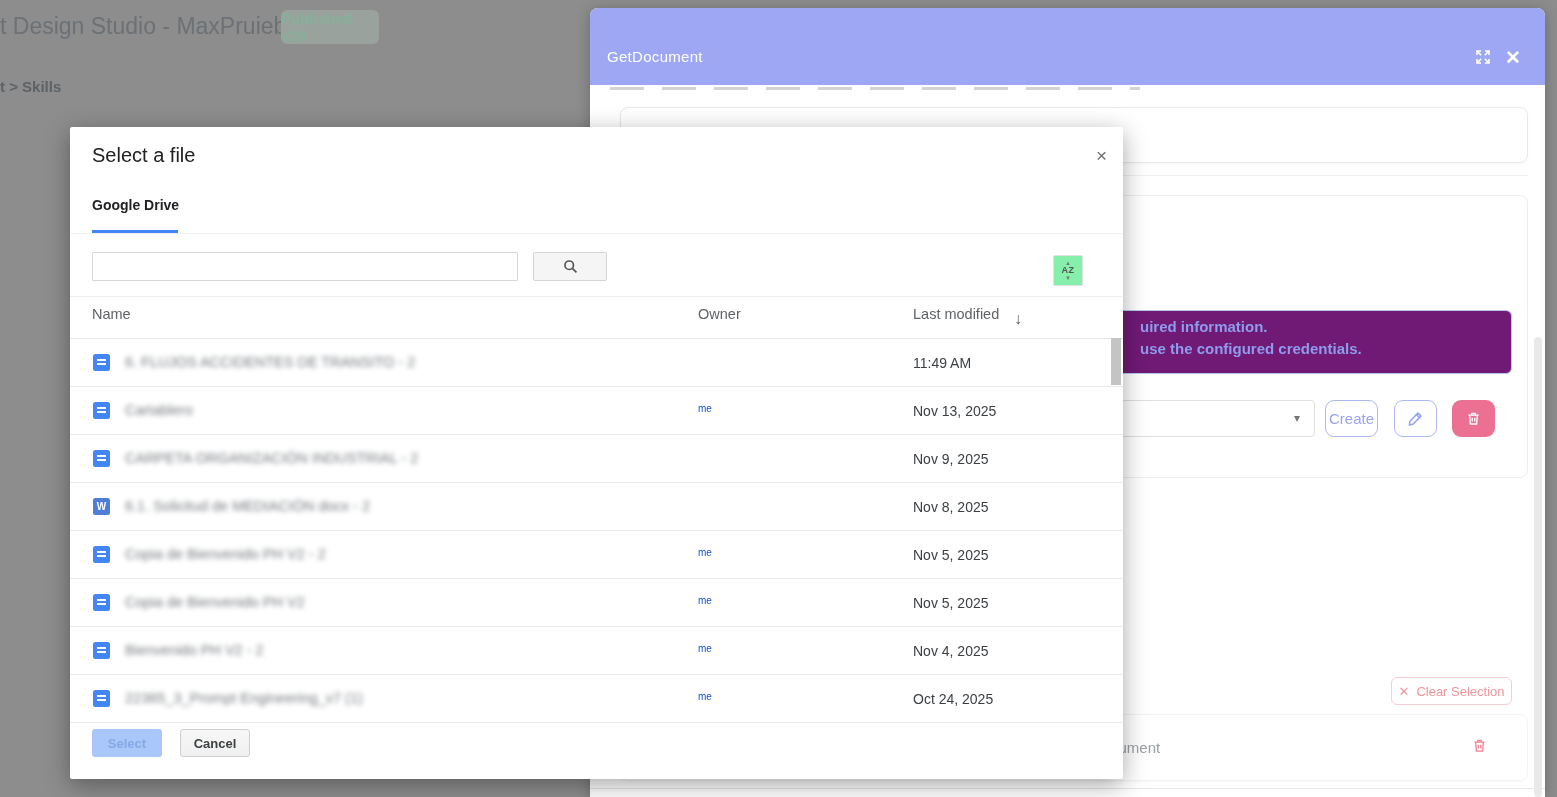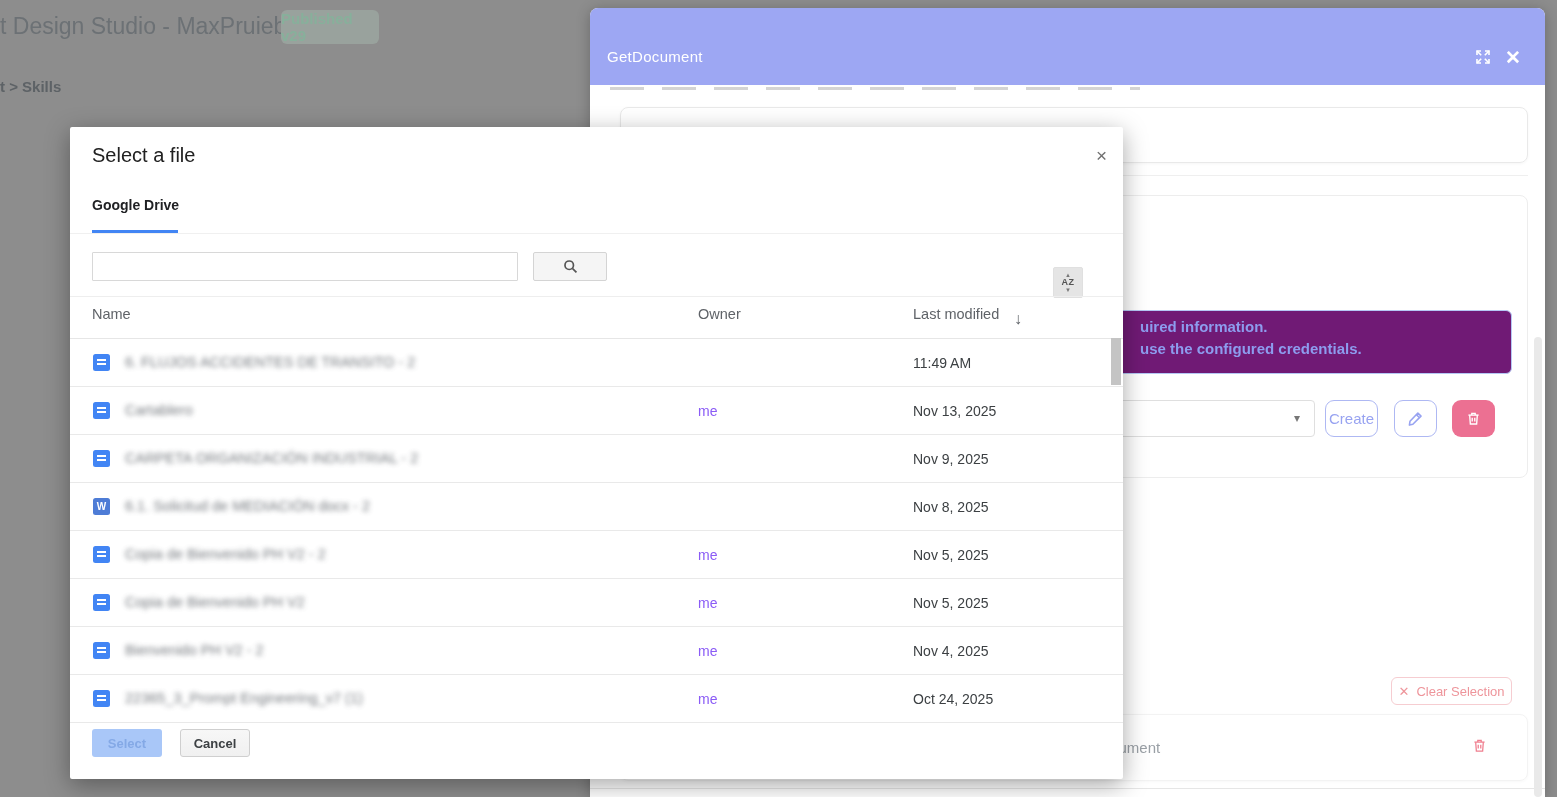--- a/index.html
+++ b/index.html
@@ -52,40 +52,40 @@
           box-shadow:0 6px 24px rgba(0,0,0,.35);}
   .p-title{position:absolute;left:22px;top:17px;font-size:20px;color:#212121;}
   .p-close{position:absolute;right:16px;top:18px;font-size:19px;color:#707070;cursor:pointer;}
   .p-tab{position:absolute;left:22px;top:70px;font-size:14px;font-weight:700;color:#202124;cursor:pointer;text-align:right;}
   .p-underline{position:absolute;left:22px;top:103px;width:86px;height:3px;background:#4285f4;}
   .p-tabline{position:absolute;left:0;right:0;top:106px;height:1px;background:#f0f0f0;}
   .p-search{position:absolute;left:22px;top:125px;width:426px;height:29px;border:1px solid #d8d8d8;border-radius:1px;
             padding:0 8px;font-size:14px;outline:none;}
   .p-searchbtn{position:absolute;left:463px;top:125px;width:74px;height:29px;background:#f5f5f5;border:1px solid #d4d4d4;
                border-radius:2px;display:flex;align-items:center;justify-content:center;cursor:pointer;}
-  .p-sort{position:absolute;left:983px;top:140px;width:30px;height:31px;background:#e5e5e5;border:1px solid #e0e0e0;
+  .p-sort{position:absolute;left:983px;top:128px;width:30px;height:31px;background:#86efac;border:1px solid #e0e0e0;
           border-radius:2px;display:flex;flex-direction:column;align-items:center;justify-content:center;cursor:pointer;padding:0;}
   .p-sort .arr{font-size:6px;line-height:6px;color:#777;}
   .p-sort .az{font-size:9px;line-height:9px;font-weight:700;color:#555;letter-spacing:.5px;}
   .p-headline{position:absolute;left:0;right:0;top:169px;height:1px;background:#eeeeee;}
   .p-colhead{position:absolute;top:179px;font-size:14.5px;color:#5f6368;}
   .ch-name{left:22px;text-align:center;} .ch-owner{left:628px;} .ch-mod{left:843px;}
   .ch-arrow{position:absolute;left:944px;top:183px;font-size:16px;color:#5f6368;cursor:pointer;}
   .p-headline2{position:absolute;left:0;right:0;top:211px;height:1px;background:#e6e6e6;}
   .rows{position:absolute;left:0;right:0;top:212px;}
   .row{position:relative;height:48px;border-bottom:1px solid #e9e9e9;cursor:pointer;}
   .ficon{position:absolute;left:23px;top:15px;width:17px;height:17px;border-radius:2.5px;background:#4285f4;
          display:flex;align-items:center;justify-content:center;}
   .ficon.word{background:#4e7cd6;}
   .ficon.gdoc::after{content:"";position:absolute;left:4px;right:4px;top:5px;height:8px;
          background:repeating-linear-gradient(#fff 0 1.6px,transparent 1.6px 4.2px);}
   .wletter{color:#fff;font-size:10px;font-weight:700;}
   .fname{position:absolute;left:55px;top:15px;font-size:14.5px;color:#60656b;white-space:nowrap;max-width:540px;
          overflow:hidden;filter:blur(2.6px);opacity:.85;}
-  .fowner{position:absolute;left:628px;top:16px;font-size:14px;color:#8b5cf6;}
+  .fowner{position:absolute;left:628px;top:16px;font-size:10px;color:#1d4ed8;}
   .fdate{position:absolute;left:843px;top:16px;font-size:14px;color:#3c4043;}
   .p-scroll{position:absolute;right:2px;top:211px;width:10px;height:47px;background:#c4c4c4;cursor:pointer;}
   .p-select{position:absolute;left:22px;top:602px;width:70px;height:28px;border:none;border-radius:3px;
             background:#a9c7f8;color:#84a9e6;font-size:13px;font-weight:700;cursor:default;}
   .p-cancel{position:absolute;left:110px;top:602px;width:70px;height:28px;border:1px solid #cfcfcf;border-radius:3px;
             background:linear-gradient(#f7f7f7,#f0f0f0);color:#3c4043;font-size:13px;font-weight:700;cursor:pointer;}
 </style>
 </head>
 <body>
 

